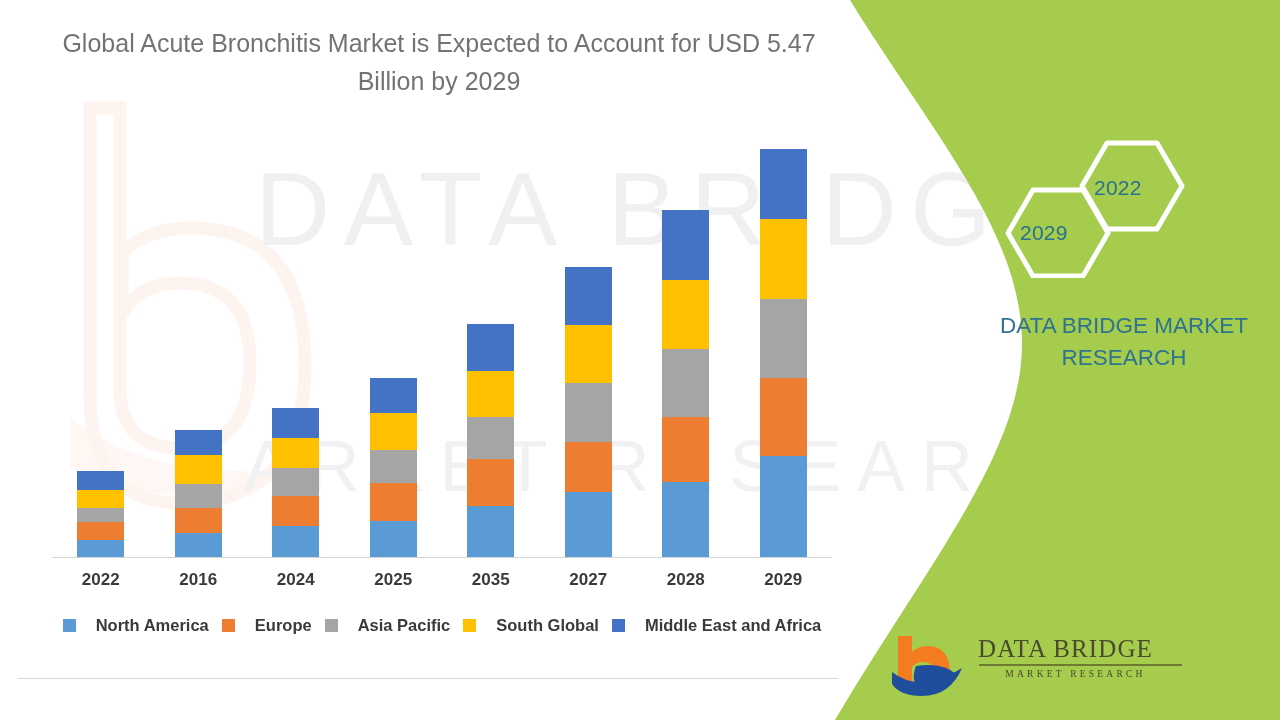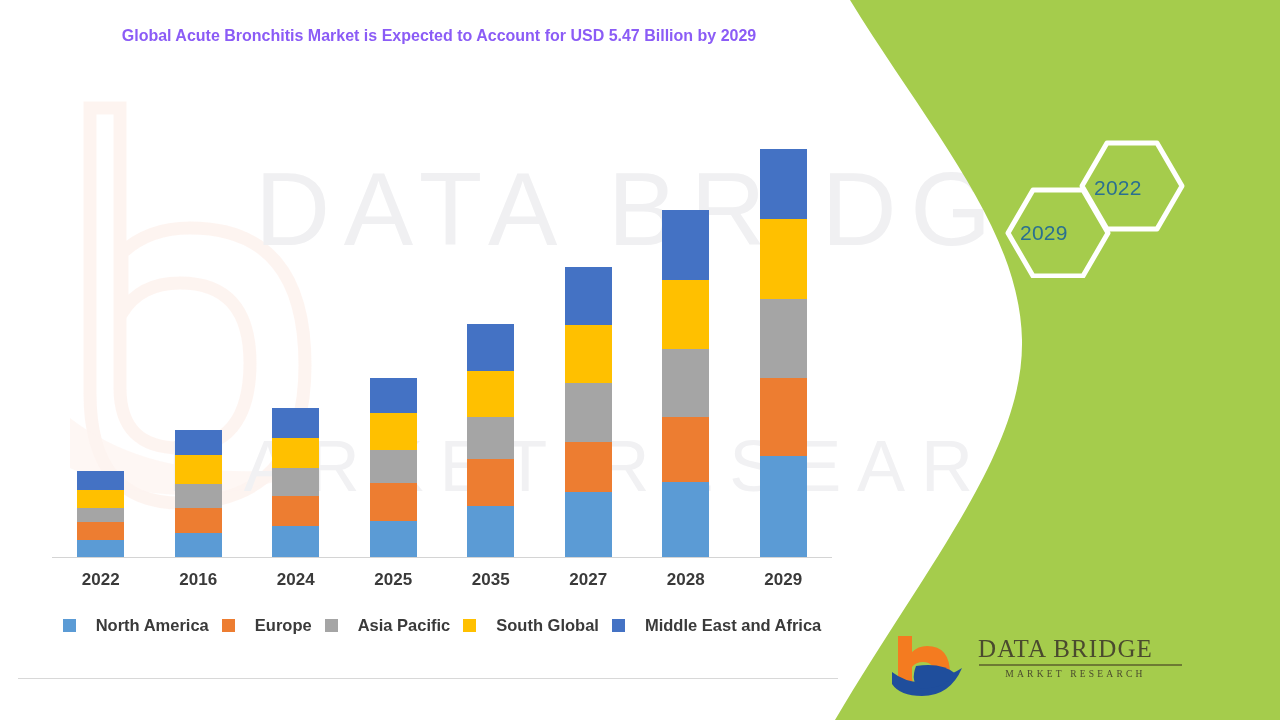--- a/index.html
+++ b/index.html
@@ -146,24 +146,24 @@
   }
 
   
   .chart-title {
     position: absolute;
     left: 54px;
     top: 24px;
     width: 770px;
     z-index: 2;
     text-align: center;
-    color: #8b5cf6;
-    font-size: 16px;
+    color: #737373;
+    font-size: 25px;
     line-height: 1.52;
-    font-weight: 700;
+    font-weight: 400;
   }
 
   .plot {
     position: absolute;
     left: 52px;
     top: 150px;
     width: 780px;
     height: 408px;
     z-index: 2;
   }
@@ -410,20 +410,21 @@
 
   <div class="hex-group">
     <svg width="200" height="140" viewBox="0 0 200 140">
       <polygon points="23,95 48,52 98,52 123,95 98,138 48,138" fill="none" stroke="#ffffff" stroke-width="5" stroke-linejoin="round"></polygon>
       <polygon points="97,48 122,5 172,5 197,48 172,91 122,91" fill="none" stroke="#ffffff" stroke-width="5" stroke-linejoin="round"></polygon>
     </svg>
     <span class="hex-label hex-label-2022">2022</span>
     <span class="hex-label hex-label-2029">2029</span>
   </div>
 
+  <div class="panel-brand">DATA BRIDGE MARKET RESEARCH</div>
 
   <div class="panel-logo">
     <svg class="logo-mark" viewBox="0 0 84 66">
       <path d="M8 4 L22 4 L22 46 Q22 54 32 54 Q44 54 44 42 Q44 30 33 30 Q26 30 22 35 L22 20 Q28 14 37 14 Q60 14 60 42 Q60 62 33 62 Q8 62 8 44 Z" fill="#f47b20"></path>
       <path d="M2 40 Q30 62 72 36 Q60 64 32 64 Q10 64 2 52 Z" fill="#1f4e9c"></path>
       <path d="M26 34 Q52 30 66 42 Q52 58 30 56 Q20 50 26 34 Z" fill="#1f4e9c"></path>
     </svg>
     <div class="logo-text">
       <div class="logo-title">DATA BRIDGE</div>
       <div class="logo-rule"></div>

